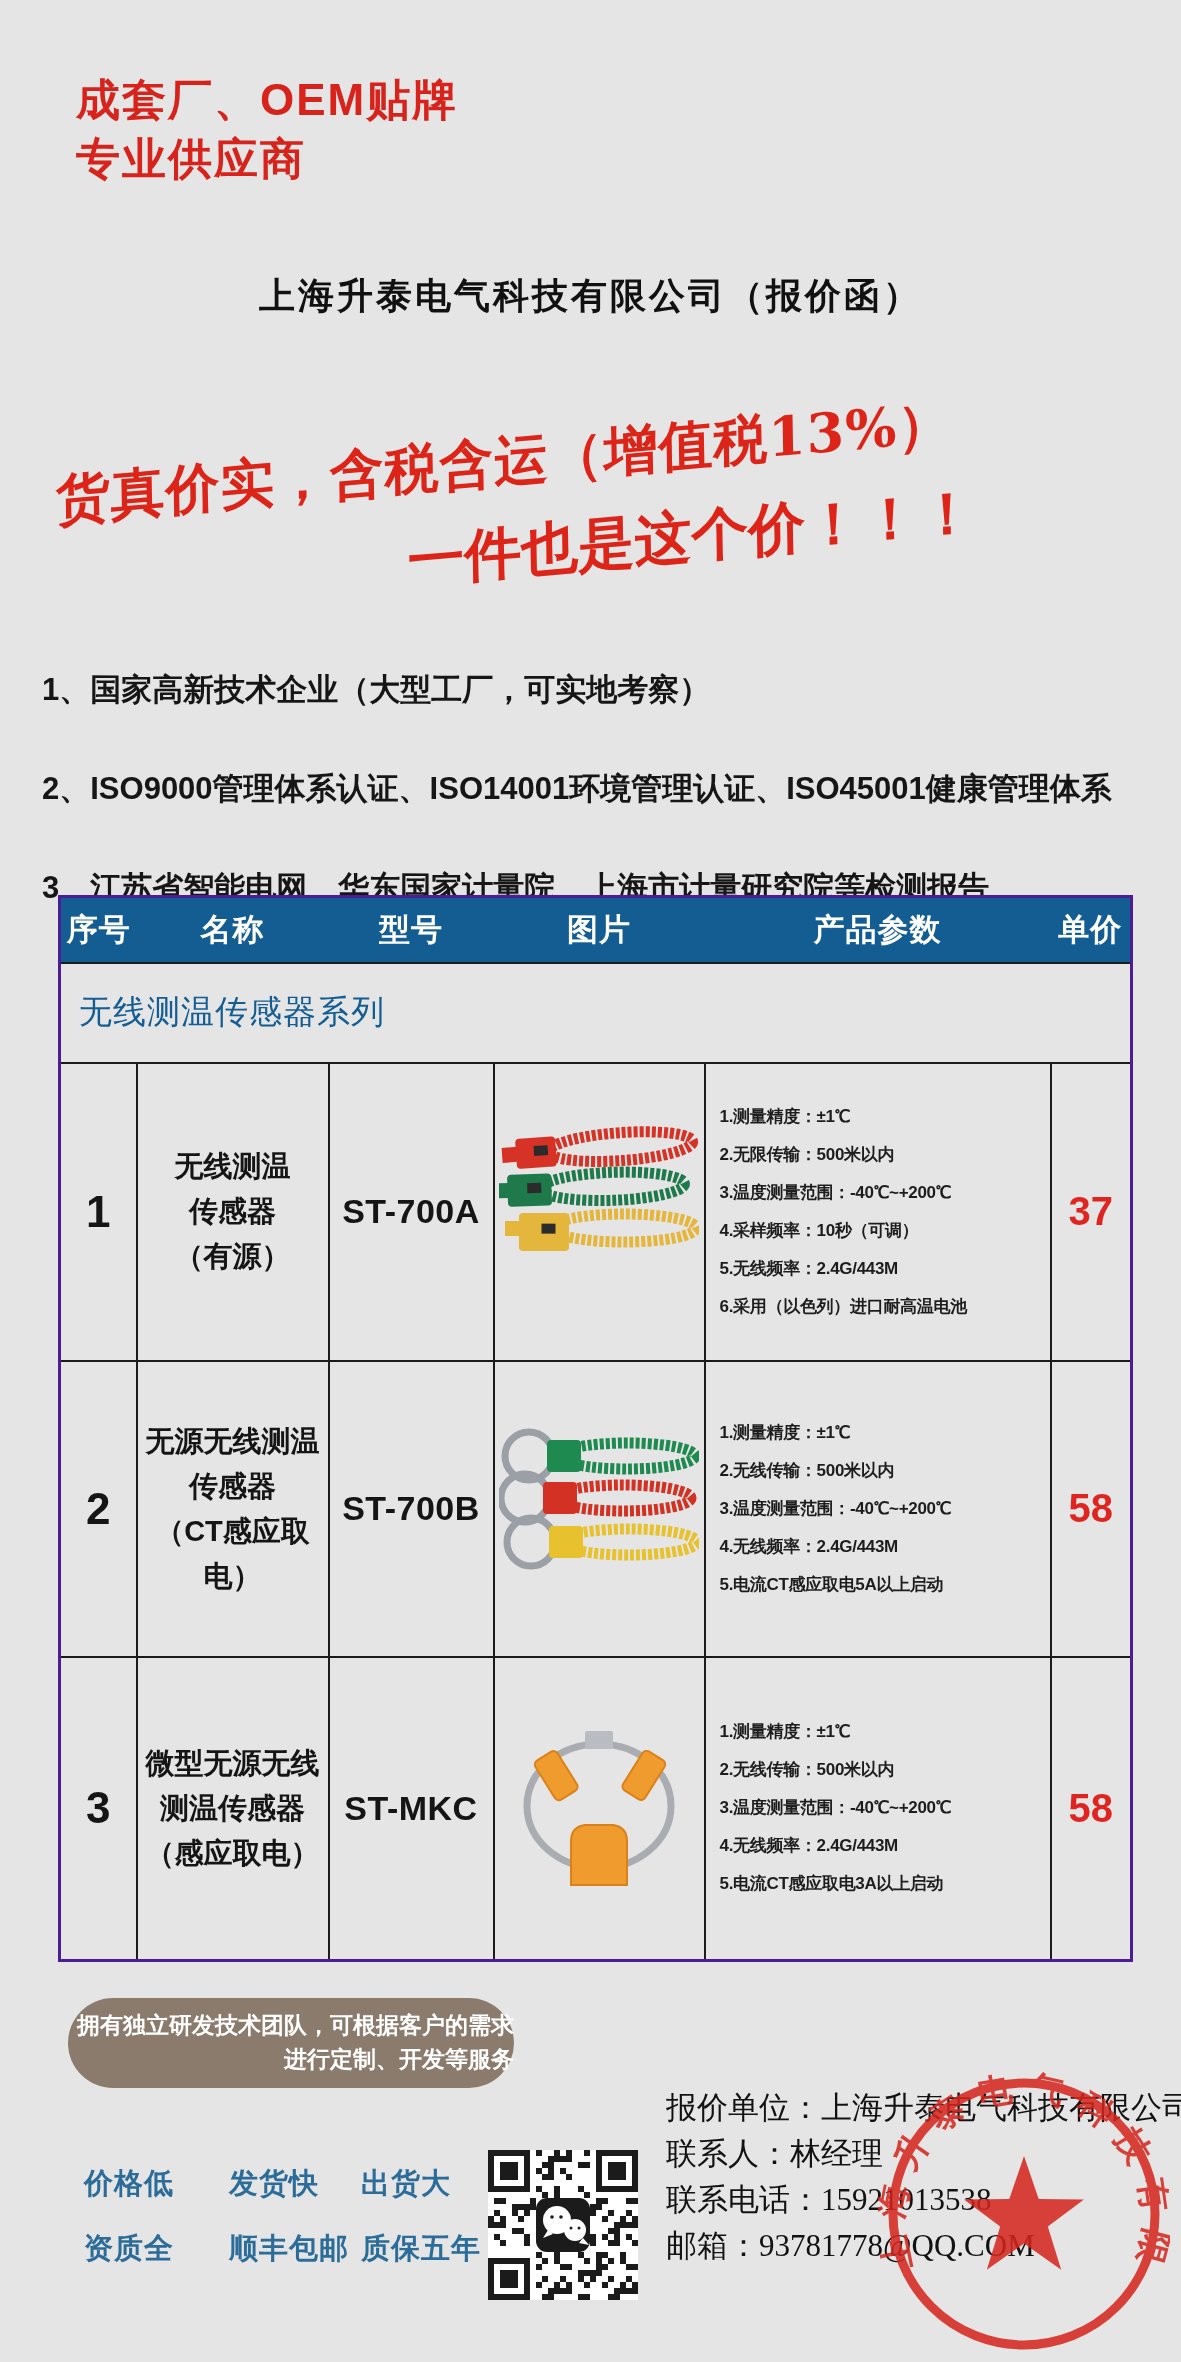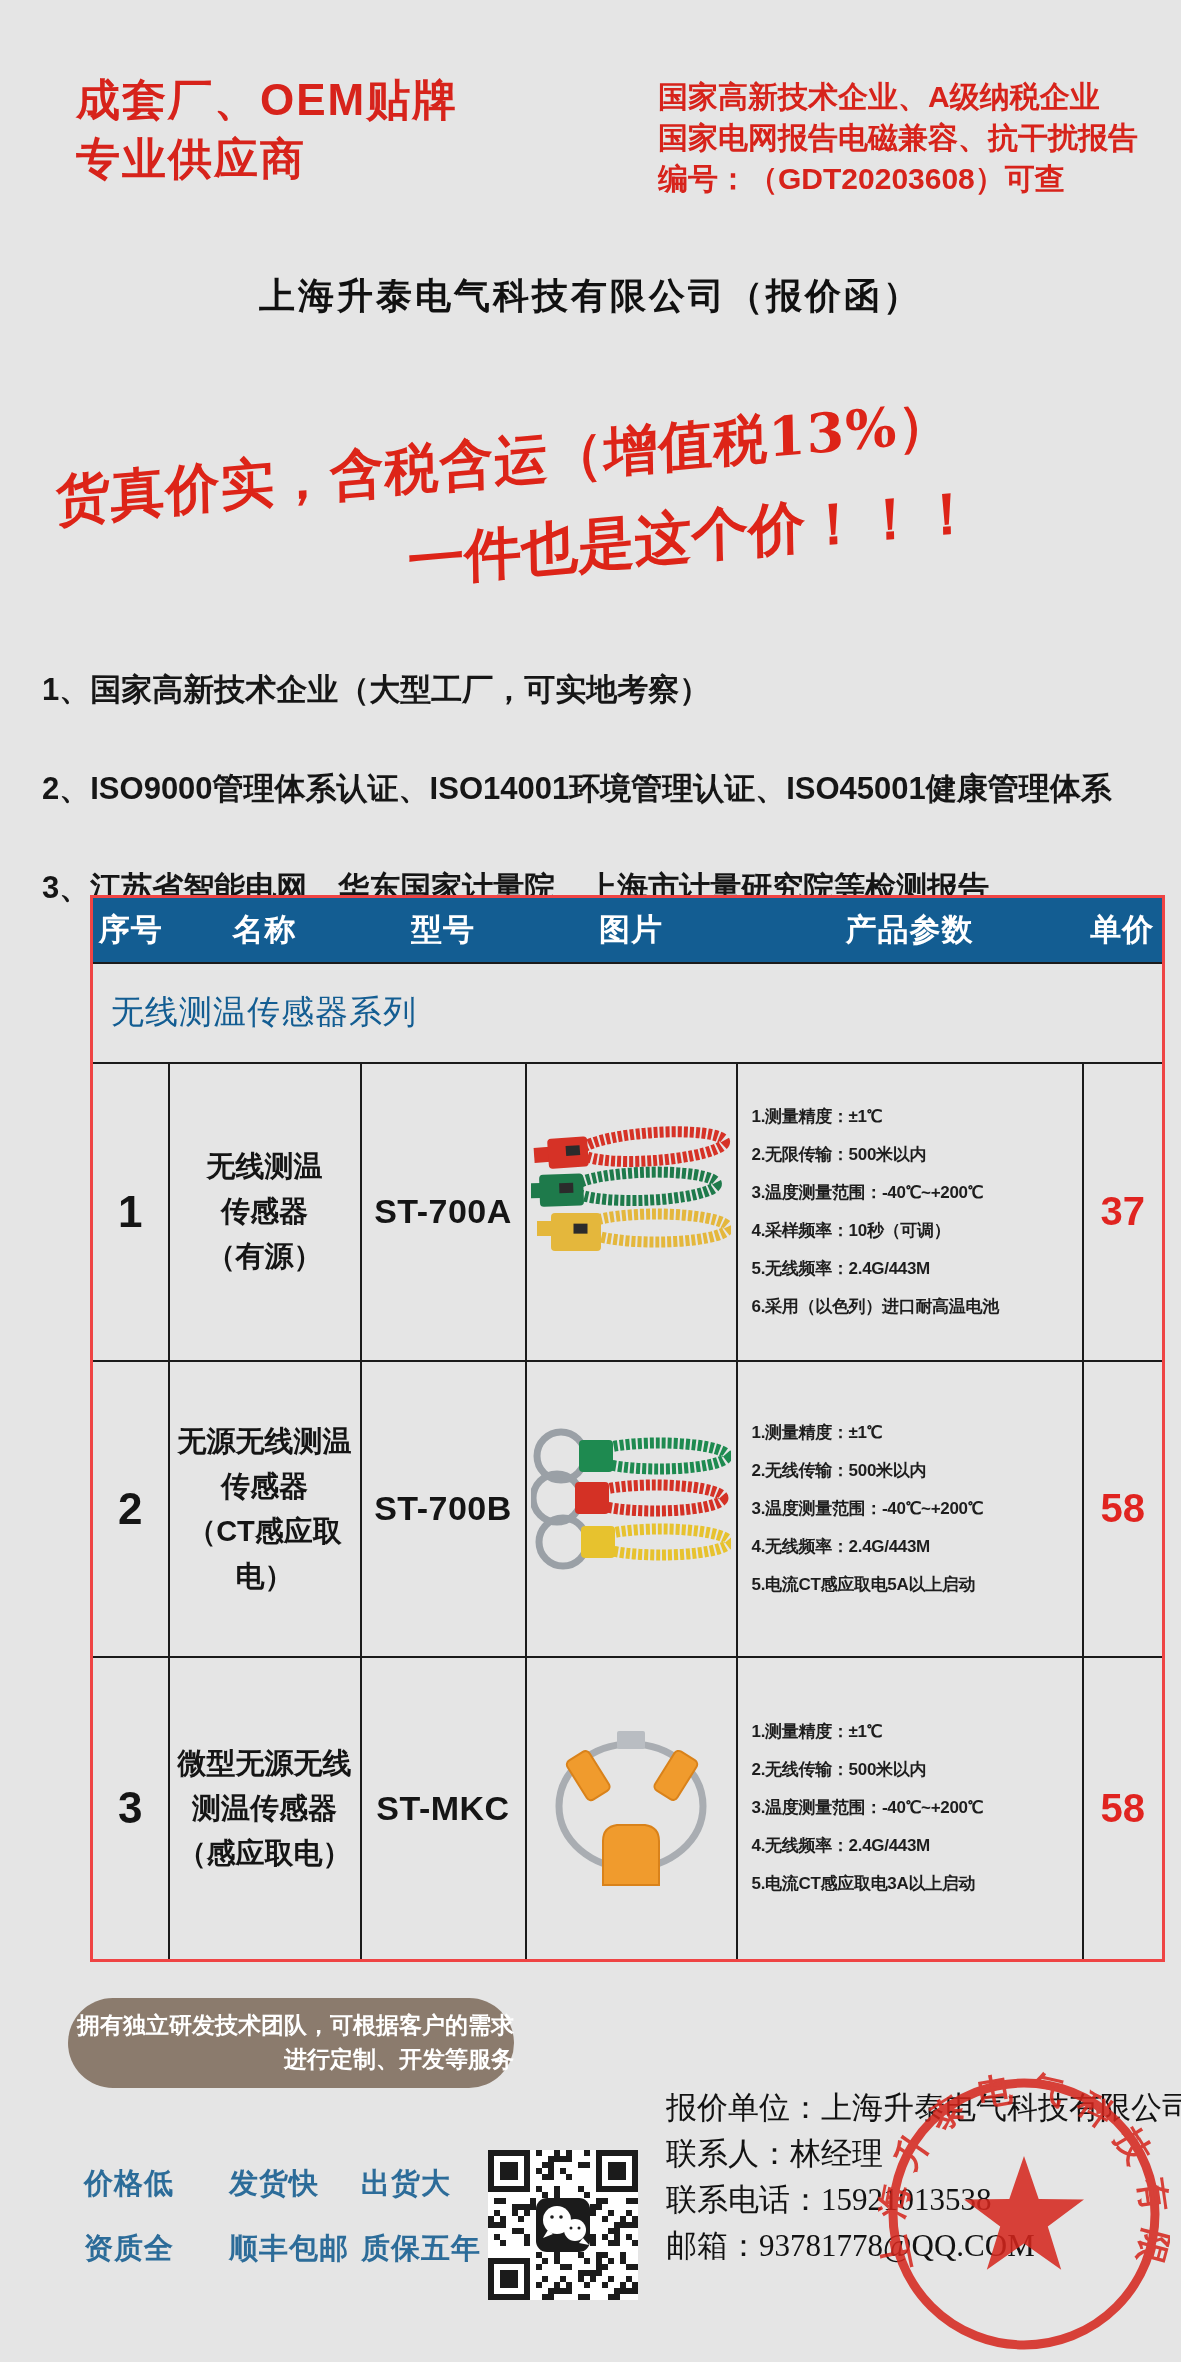--- a/index.html
+++ b/index.html
@@ -28,21 +28,21 @@
     transform:rotate(-5deg);
     color:#dd2418; font-weight:bold; font-family:"DejaVu Serif", serif;
   }
   .slogan .l1 { font-size:54px; letter-spacing:1px; transform:skewX(-4deg); }
   .slogan .l2 { font-size:57px; margin-left:345px; margin-top:16px; transform:skewX(-4deg); }
   
   .bullets { position:absolute; left:42px; top:638px; font-size:31px; font-weight:600; color:#161616;margin-top:31px; }
   .bullets .b-item { margin-bottom:57px; white-space:nowrap; }
   
   .tbl-wrap { position:absolute; left:58px; top:895px; }
-  table.ptable { border-collapse:collapse; table-layout:fixed; width:1072px; border:3px solid #ef4444;margin-left:32px; }
+  table.ptable { border-collapse:collapse; table-layout:fixed; width:1072px; border:3px solid #4c1d95; }
   table.ptable td { border:2px solid #1b1b1b; vertical-align:middle; }
   table.ptable th {
     border:none; background:#135d92; color:#ffffff;
     font-size:31px; font-weight:bold; letter-spacing:1px; text-align:center;
   }
   tr.hrow { height:66px; }
   tr.srow { height:100px; }
   td.section {
     color:#135d92; font-size:33px; font-weight:normal; text-align:left; padding-left:18px; letter-spacing:1px;
   }
@@ -77,25 +77,20 @@
 </head>
 <body>
 
 <div class="page">
 
   <div class="hdr-left">
     <div>成套厂、OEM贴牌</div>
     <div>专业供应商</div>
   </div>
 
-  <div class="hdr-right">
-    <div>国家高新技术企业、A级纳税企业</div>
-    <div>国家电网报告电磁兼容、抗干扰报告</div>
-    <div>编号：（GDT20203608）可查</div>
-  </div>
 
   <div class="title">上海升泰电气科技有限公司（报价函）</div>
 
   <div class="slogan">
     <div class="l1">货真价实，含税含运（增值税13%）</div>
     <div class="l2">一件也是这个价！！！</div>
   </div>
 
   <div class="bullets">
     <div class="b-item">1、国家高新技术企业（大型工厂，可实地考察）</div>

